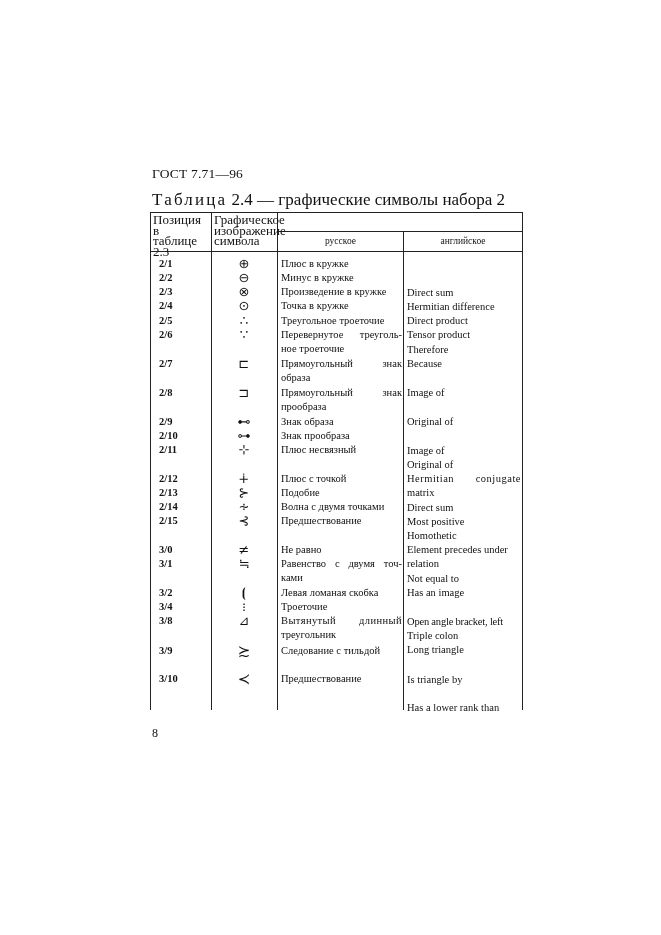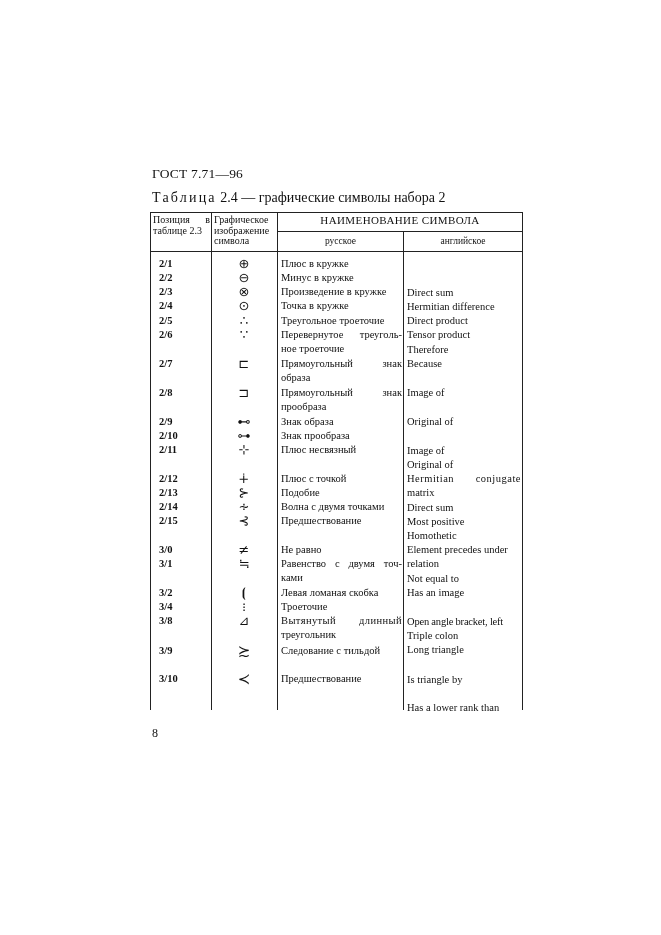--- a/index.html
+++ b/index.html
@@ -20,21 +20,21 @@
       left: 152px;
       top: 166px;
       font-size: 13.5px;
       font-weight: normal;
       letter-spacing: 0.2px;
     }
     .table-caption {
       position: absolute;
       left: 152px;
       top: 190px;
-      font-size: 14px;
+      font-size: 17px;
     }
     .table-caption .spaced {
       letter-spacing: 2.2px;
     }
     .tbl {
       position: absolute;
       left: 150px;
       top: 212px;
       width: 373px;
       height: 498px;
@@ -46,21 +46,21 @@
       width: 1px;
       background: #222;
     }
     .hline {
       position: absolute;
       height: 1px;
       background: #222;
     }
     .hdr {
       position: absolute;
-      font-size: 10px;
+      font-size: 13px;
       line-height: 10.5px;
     }
     .row {
       position: absolute;
       left: 0;
       width: 373px;
       font-size: 10.5px;
       line-height: 14.2px;
     }
     .c-pos {
@@ -120,21 +120,20 @@
 
   <div class="hdr" style="left:3px; top:3px; width:57px;">
     <div class="justify">Позиция в</div>
     <div>таблице 2.3</div>
   </div>
   <div class="hdr" style="left:64px; top:3px; width:62px;">
     <div>Графическое</div>
     <div>изображение</div>
     <div>символа</div>
   </div>
-  <div class="hdr" style="left:128px; top:3px; width:244px; text-align:center; font-size:11px; letter-spacing:0.4px;">НАИМЕНОВАНИЕ СИМВОЛА</div>
   <div class="hdr" style="left:128px; top:24px; width:125px; text-align:center; font-size:9.5px;">русское</div>
   <div class="hdr" style="left:254px; top:24px; width:118px; text-align:center; font-size:9.5px;">английское</div>
 
   <div class="row" style="top:45px;">
     <div class="c-pos">2/1</div>
     <div class="c-sym">⊕</div>
     <div class="c-ru">Плюс в кружке</div>
     <div class="c-en">Direct sum</div>
   </div>
   <div class="row" style="top:59px;">

